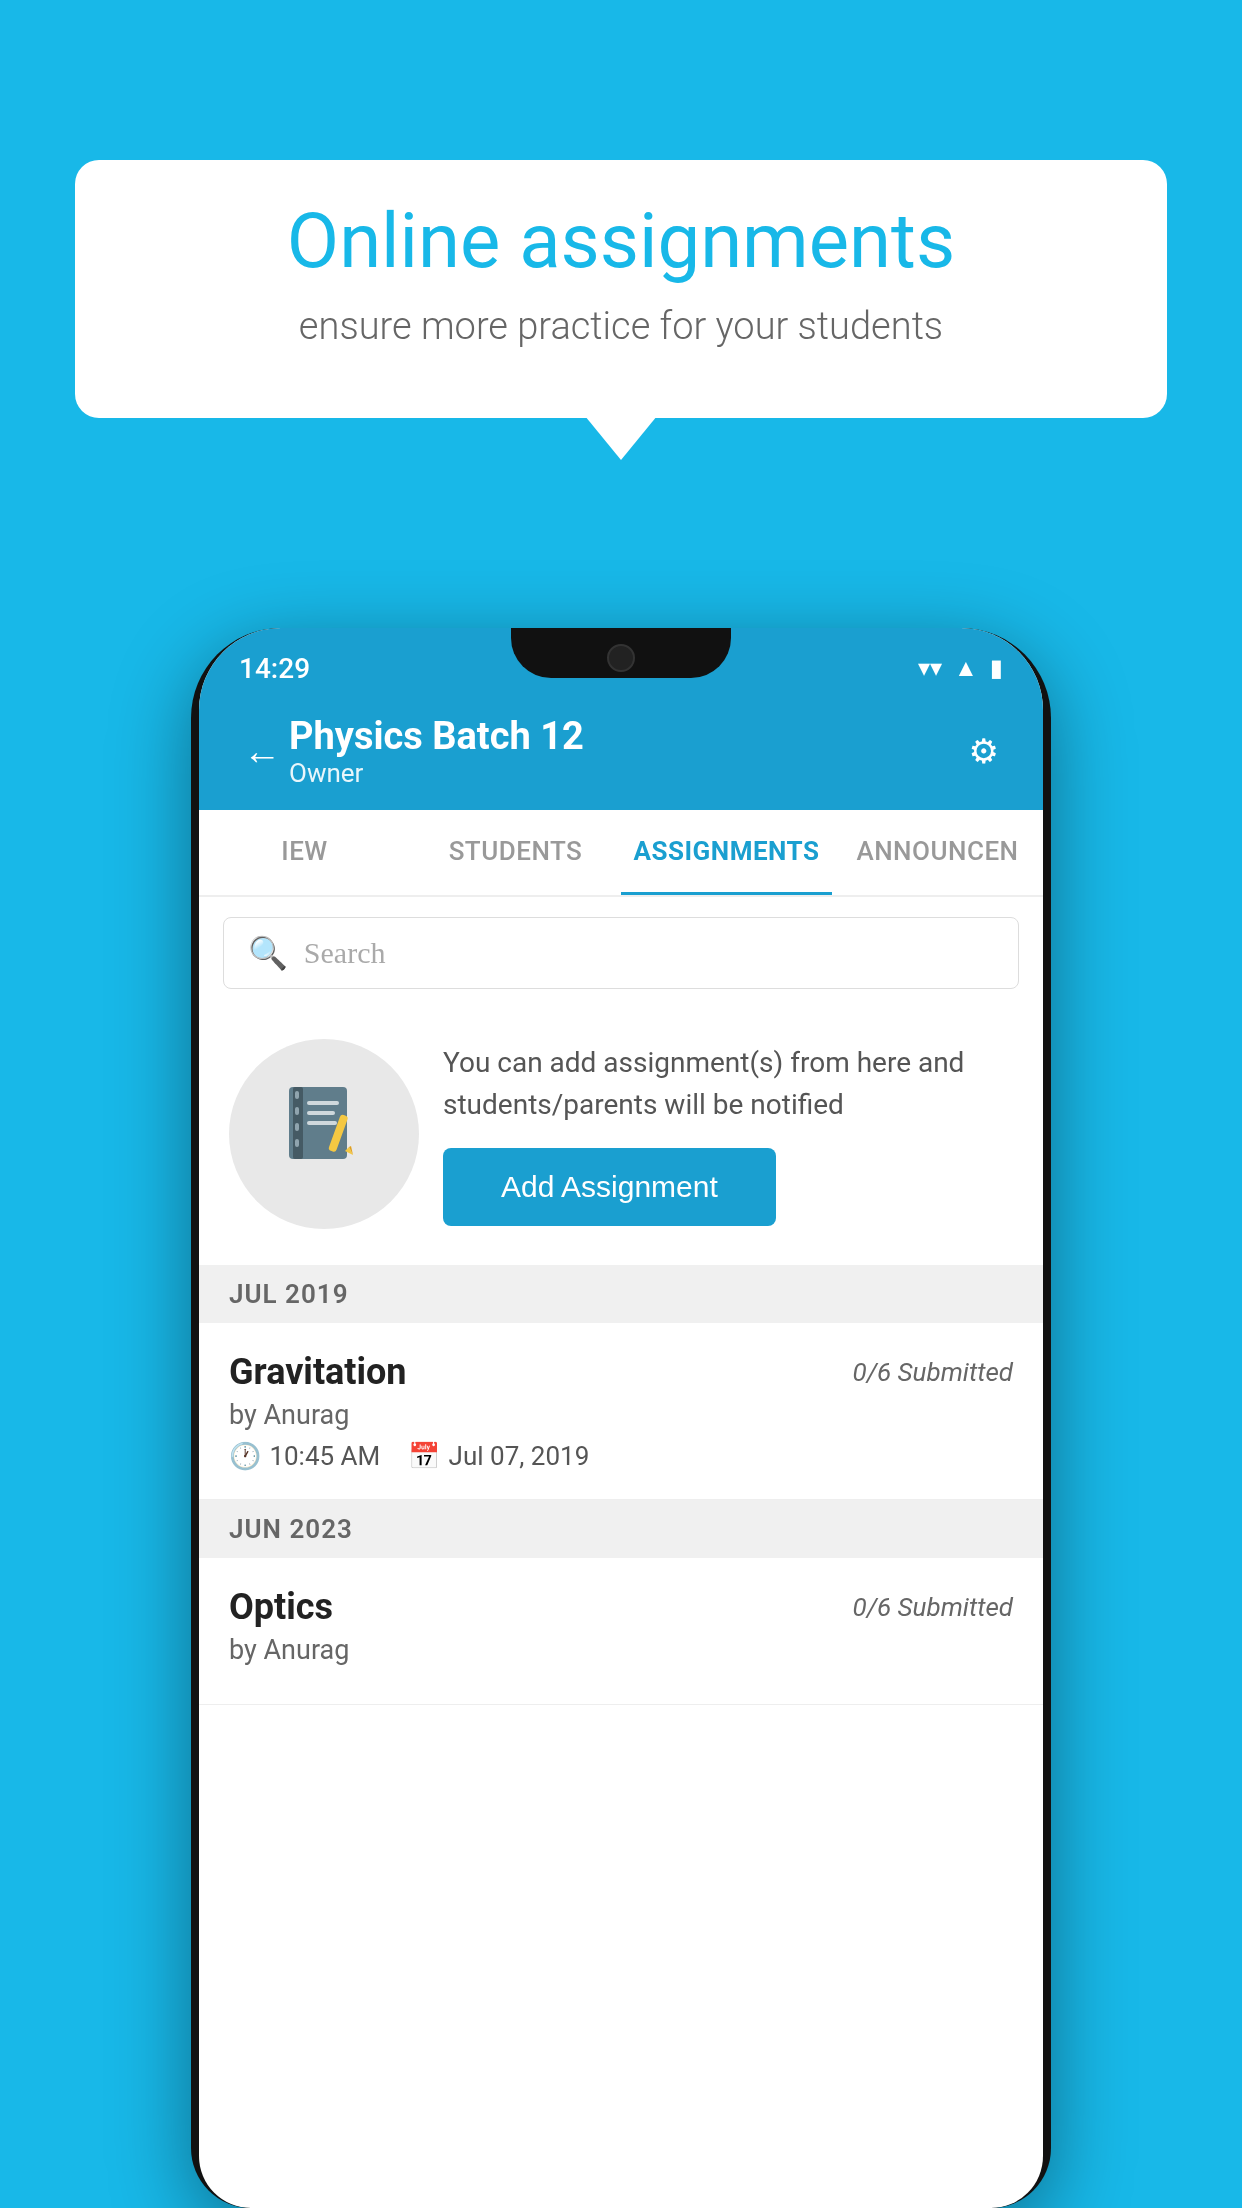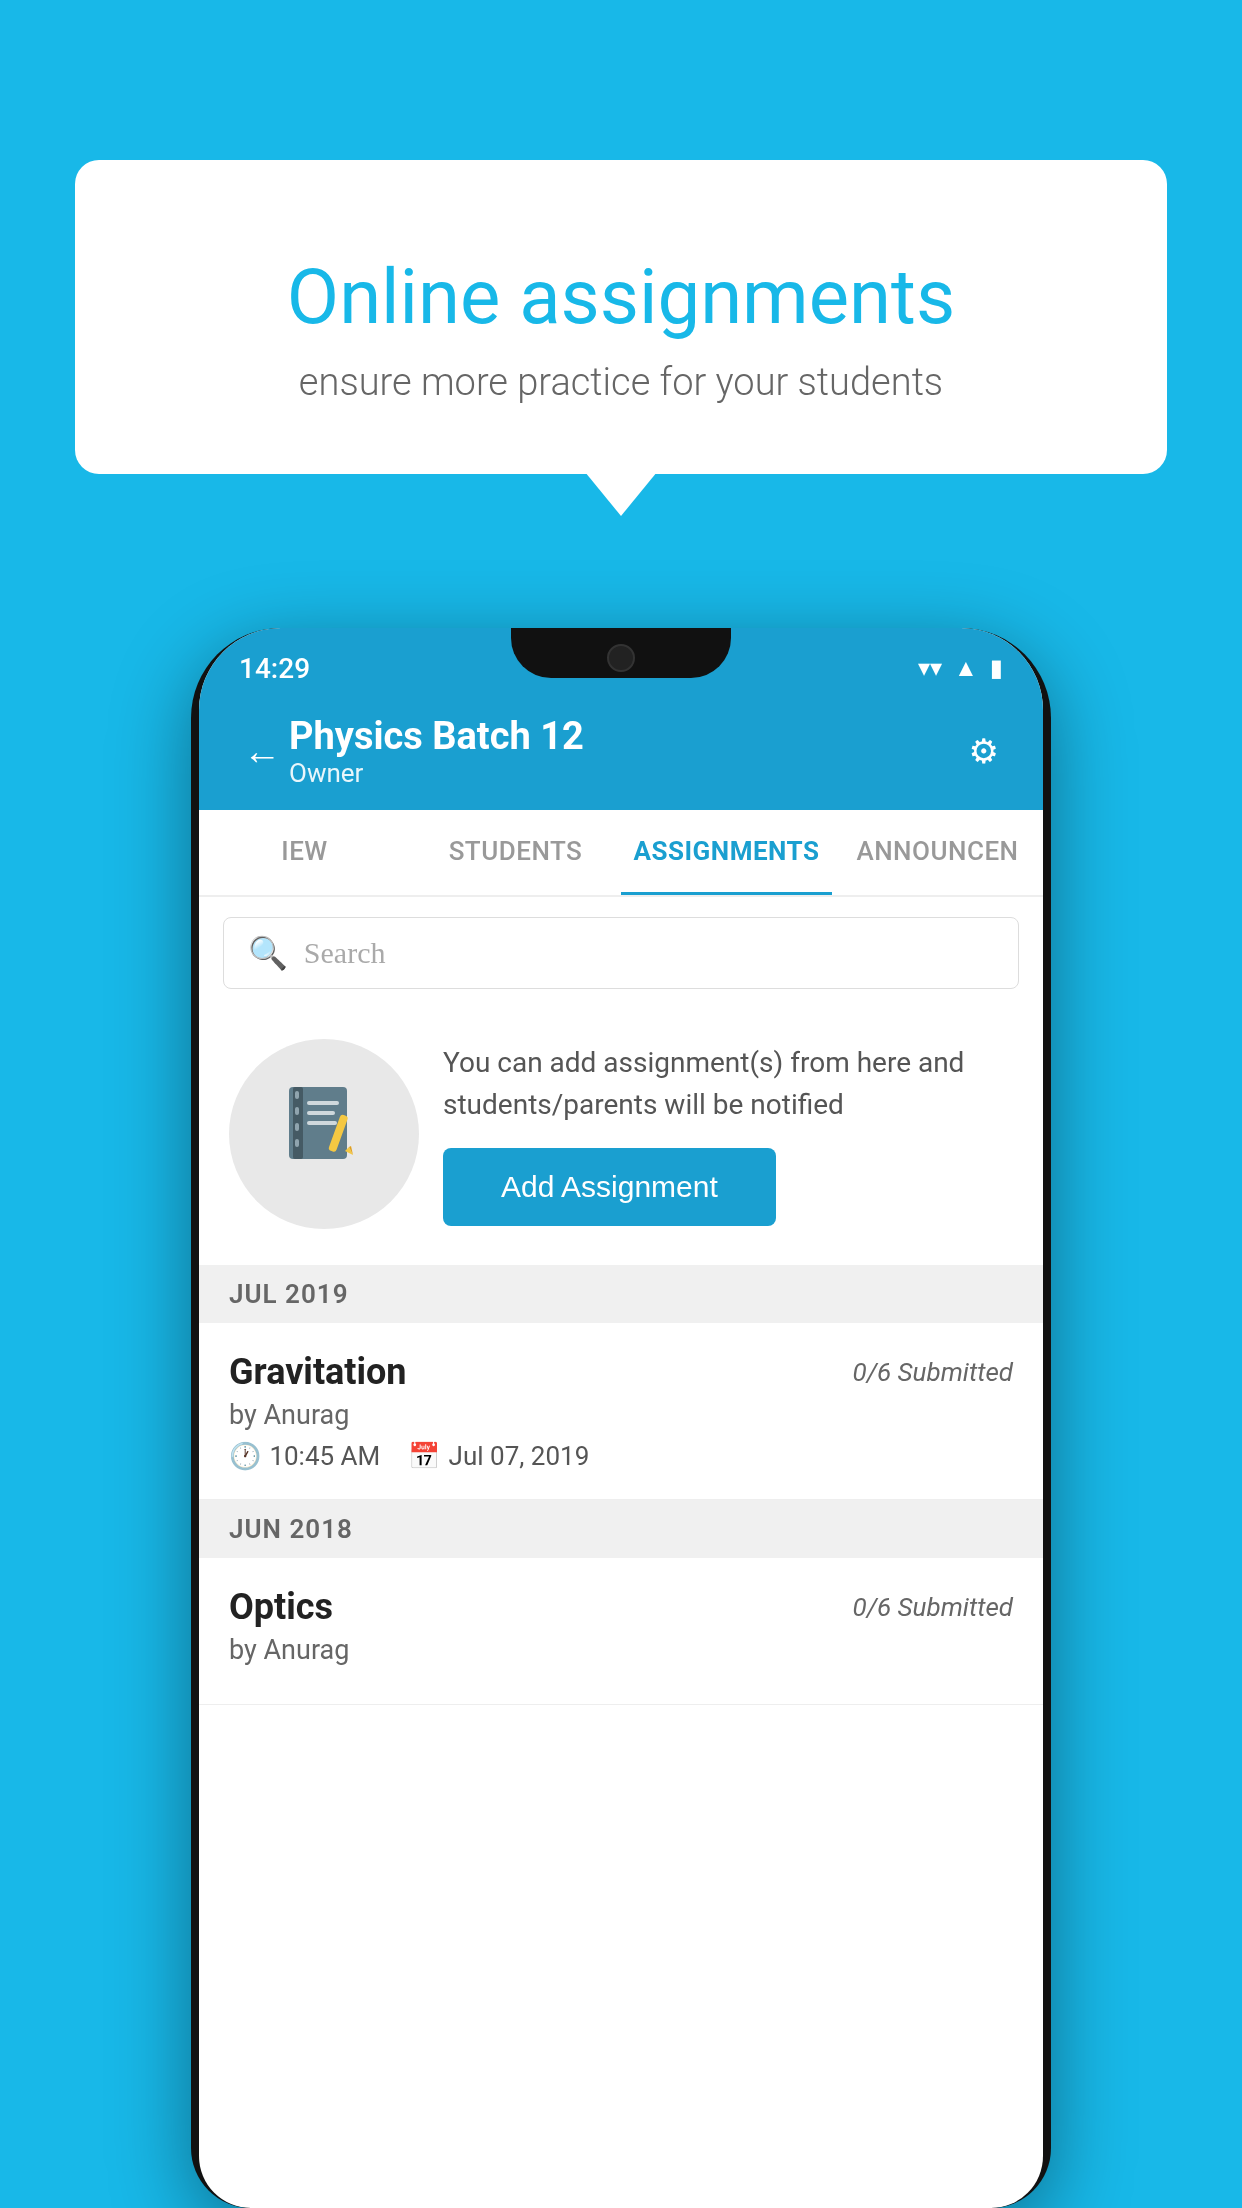--- a/index.html
+++ b/index.html
@@ -17,21 +17,21 @@
     .speech-bubble-container {
       position: absolute;
       top: 160px;
       left: 75px;
       right: 75px;
     }
 
     .speech-bubble {
       background: white;
       border-radius: 24px;
-      padding: 92px 70px 70px;
+      padding: 36px 70px 70px;
       position: relative;
     }
 
     .speech-bubble::after {
       content: '';
       position: absolute;
       bottom: -42px;
       left: 50%;
       transform: translateX(-50%);
       width: 0;
@@ -421,21 +421,21 @@
           <span class="meta-icon">🕐</span>
           <span>10:45 AM</span>
         </div>
         <div class="meta-item">
           <span class="meta-icon">📅</span>
           <span>Jul 07, 2019</span>
         </div>
       </div>
     </div>
 
-    <div class="month-section">JUN 2018</div>
+    <div class="month-section">JUN 2023</div>
 
     <div class="assignment-item">
       <div class="assignment-top-row">
         <span class="assignment-name">Optics</span>
         <span class="assignment-submitted">0/6 Submitted</span>
       </div>
       <div class="assignment-by">by Anurag</div>
     </div>
 
   </div>

